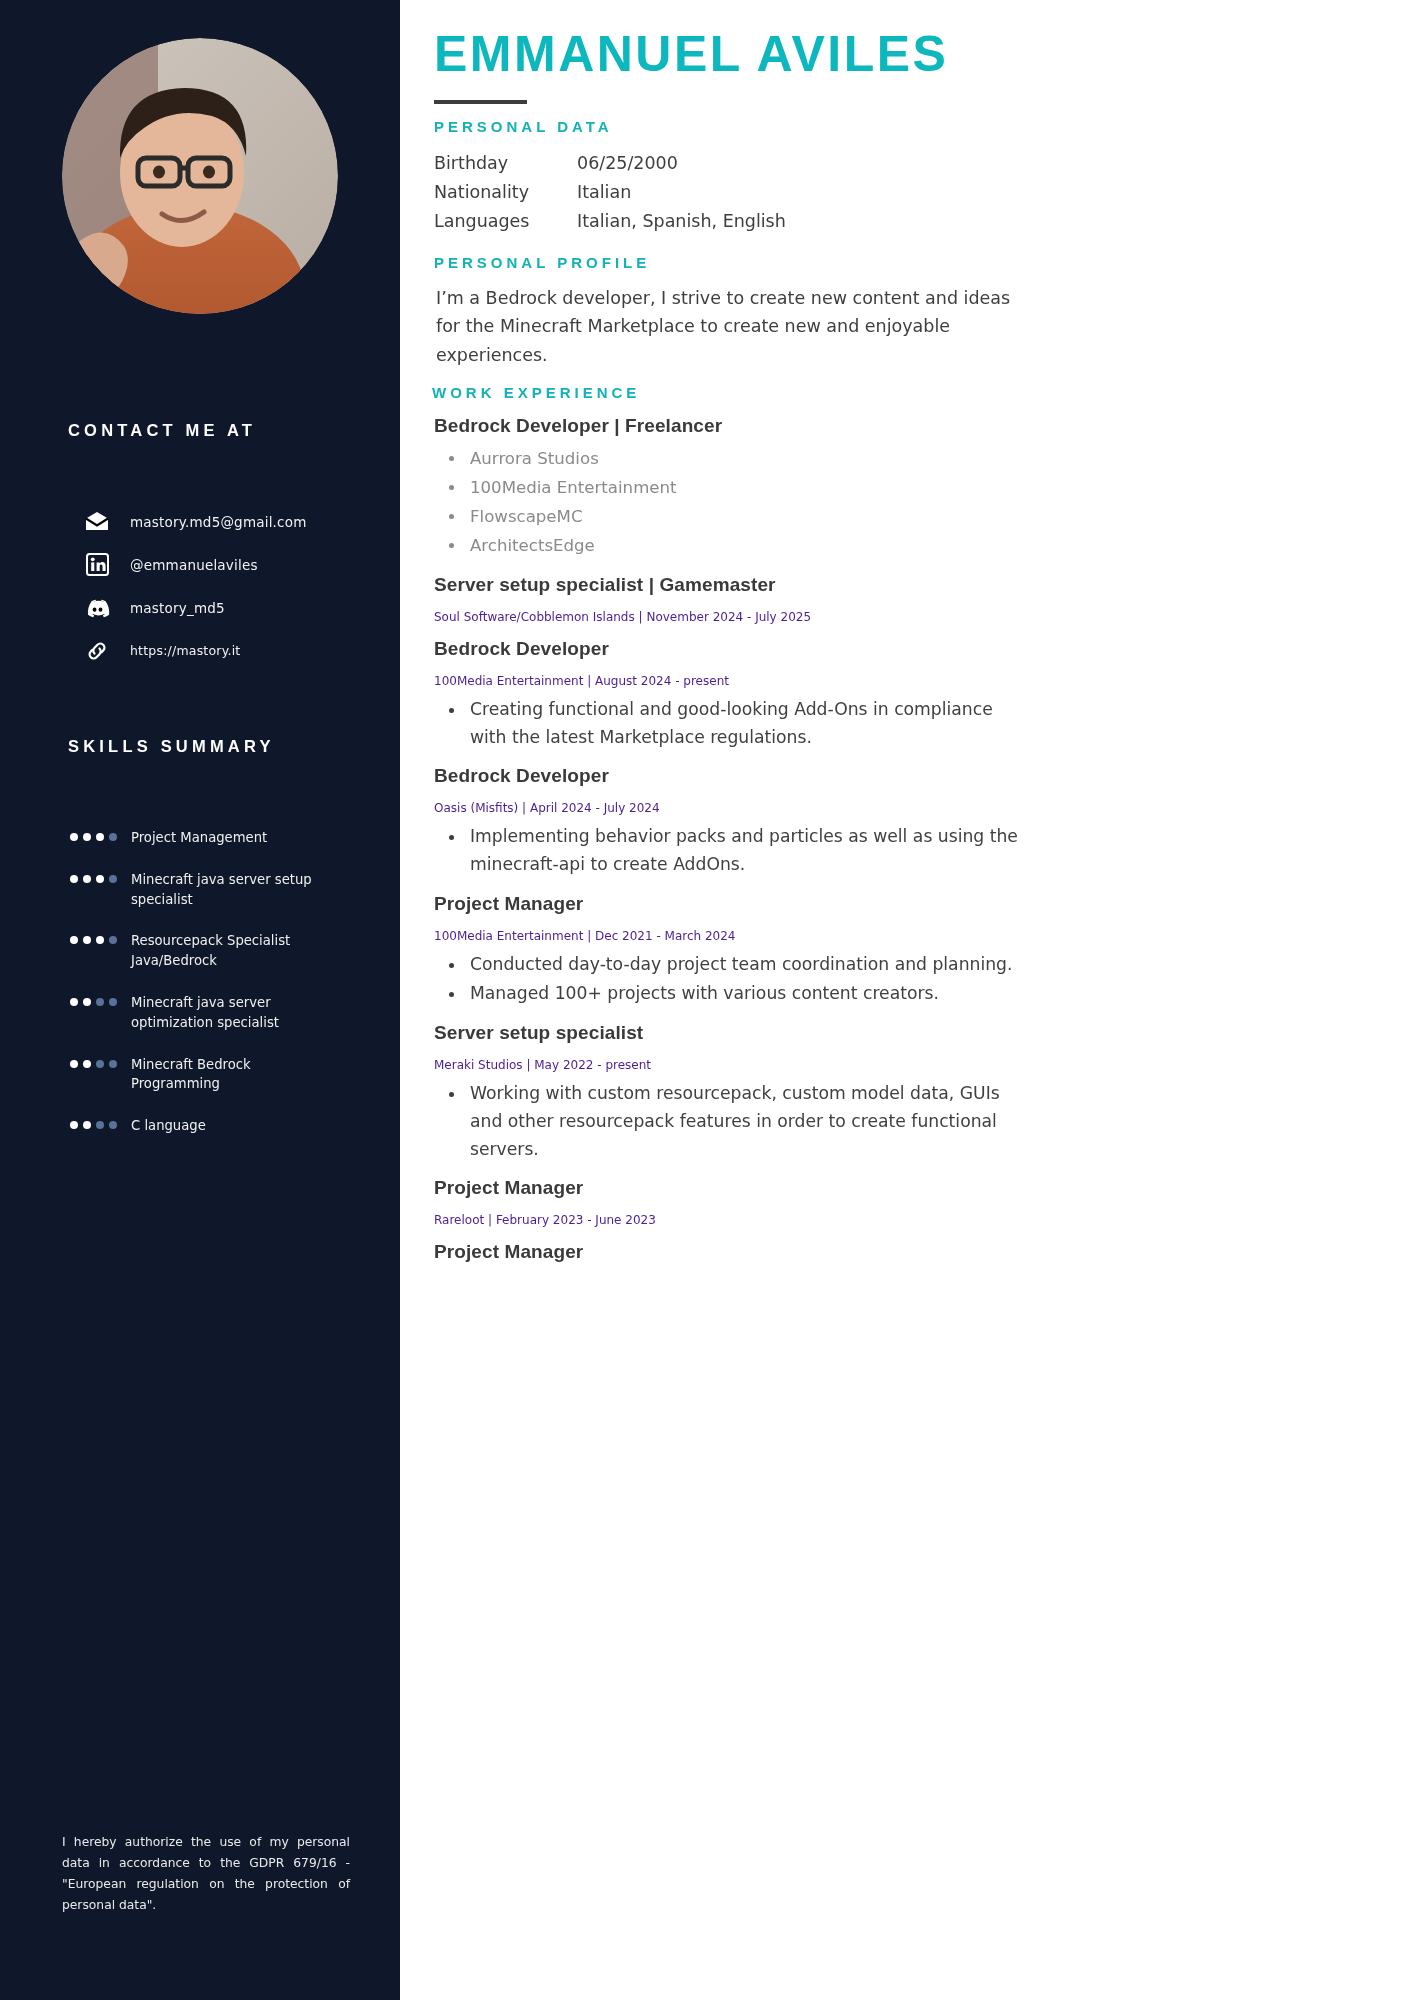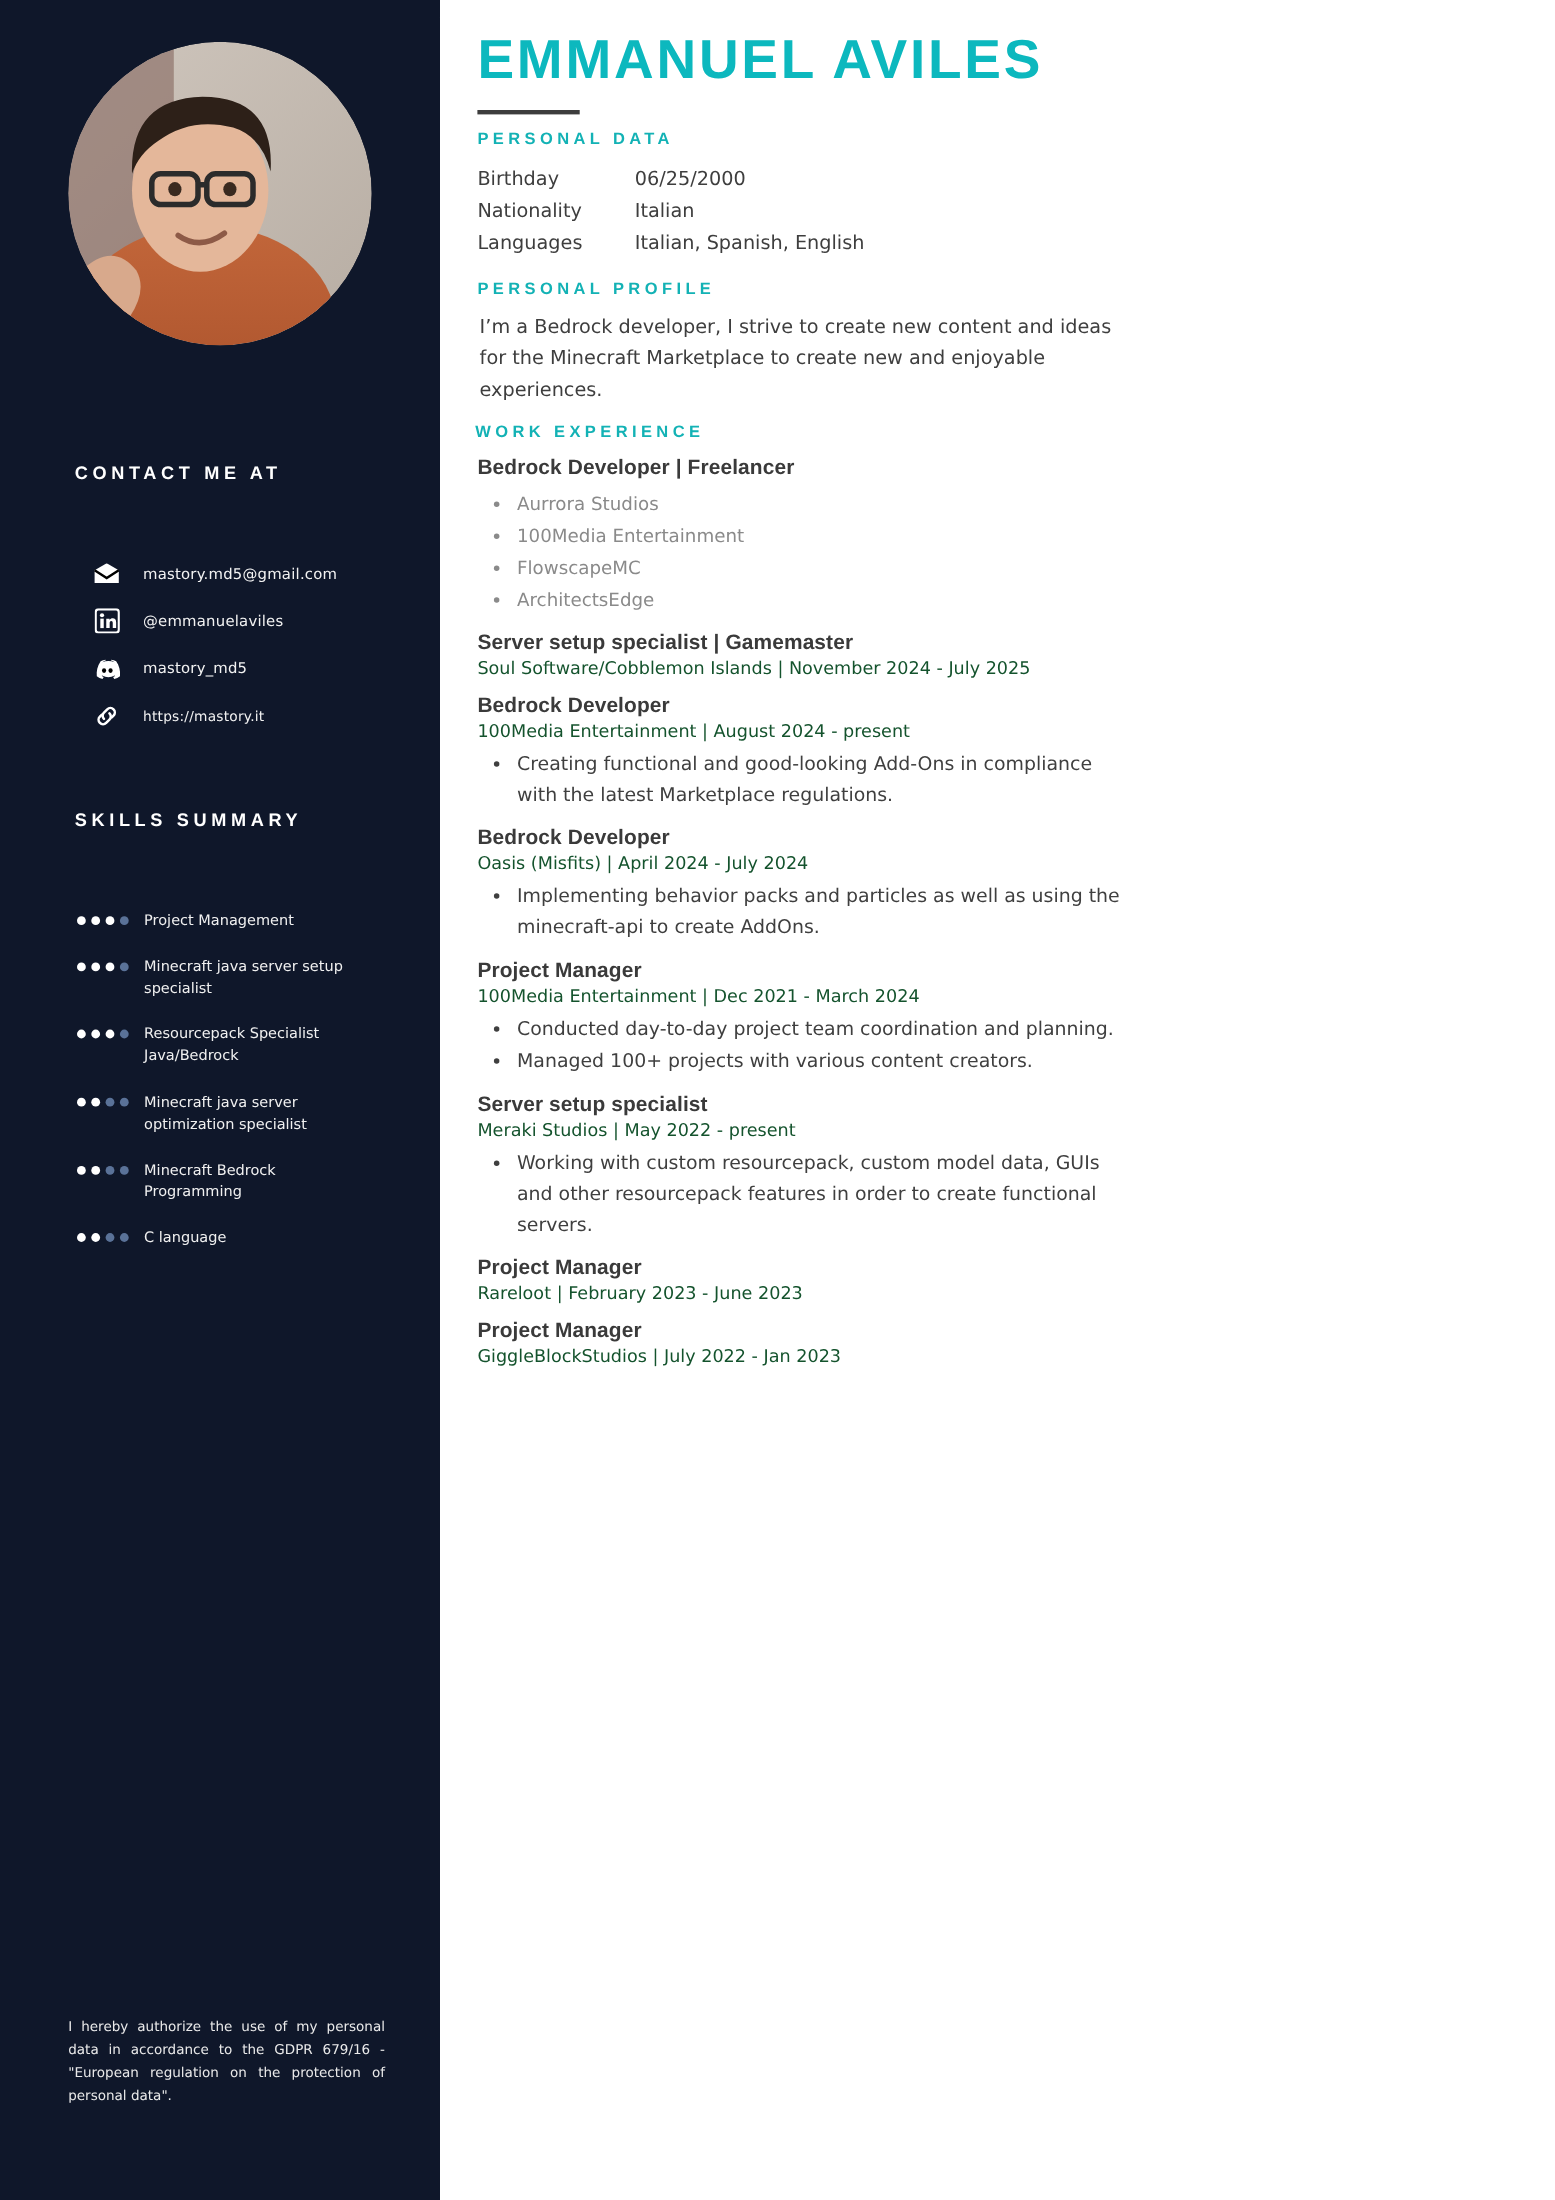--- a/index.html
+++ b/index.html
@@ -184,23 +184,23 @@
   .job { margin-top: 14px; }
   .job-title {
     font-family: "Liberation Sans", sans-serif;
     font-weight: bold;
     font-size: 19px;
     color: #3a3a3a;
     letter-spacing: .1px;
   }
   .job-meta {
     font-family: "DejaVu Sans", sans-serif;
-    font-size: 16px;
-    color: #14532d;
-    margin-top: 2px;
+    font-size: 12px;
+    color: #4c1d95;
+    margin-top: 14px;
   }
   ul.job-points {
     margin: 8px 0 0 0;
     padding-left: 32px;
     list-style: disc;
   }
   ul.job-points li {
     font-family: "DejaVu Sans", sans-serif;
     font-size: 17.2px;
     line-height: 1.62;
@@ -444,19 +444,18 @@
             </ul>
         </div>
 
         <div class="job">
           <div class="job-title">Project Manager</div>
           <div class="job-meta">Rareloot |  February 2023 - June 2023</div>
         </div>
 
         <div class="job">
           <div class="job-title">Project Manager</div>
-          <div class="job-meta">GiggleBlockStudios |  July 2022 - Jan 2023</div>
         </div>
 
       </div>
     </div>
   </section>
 </div>
 
 </body></html>

